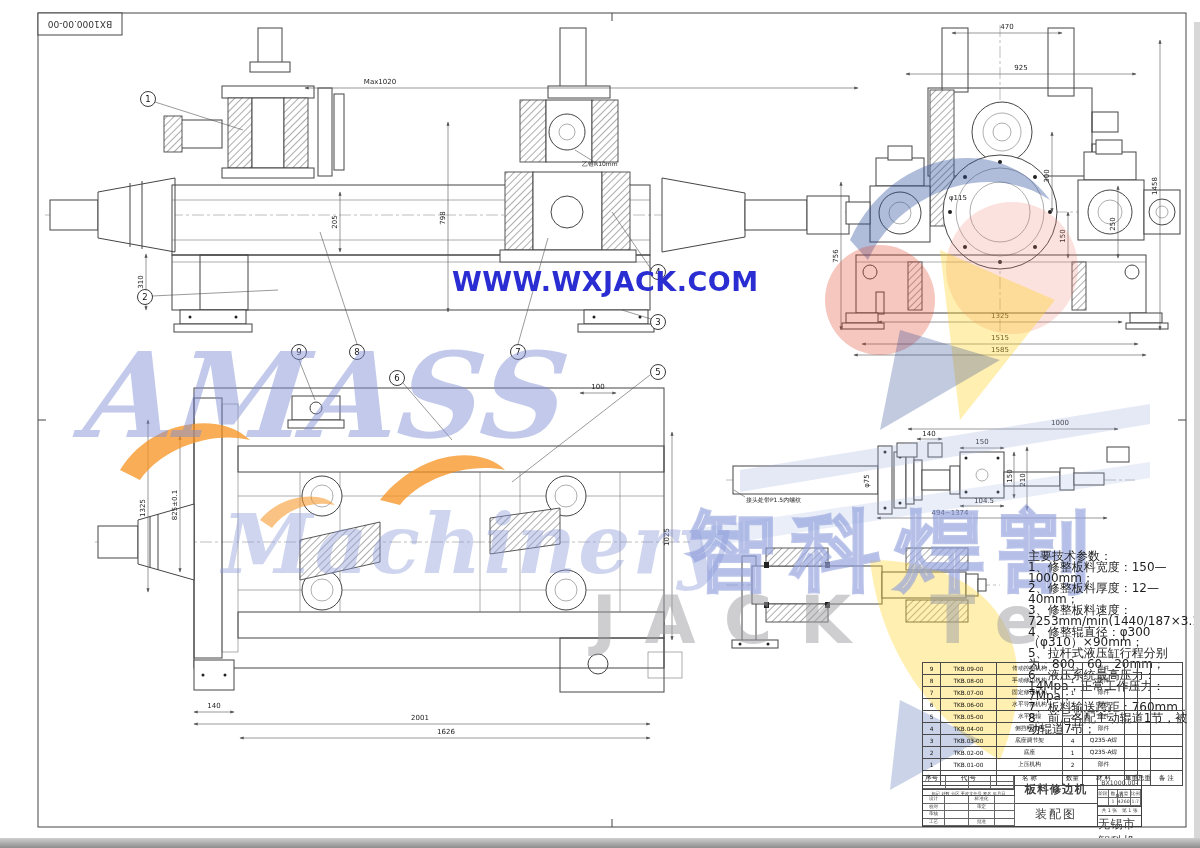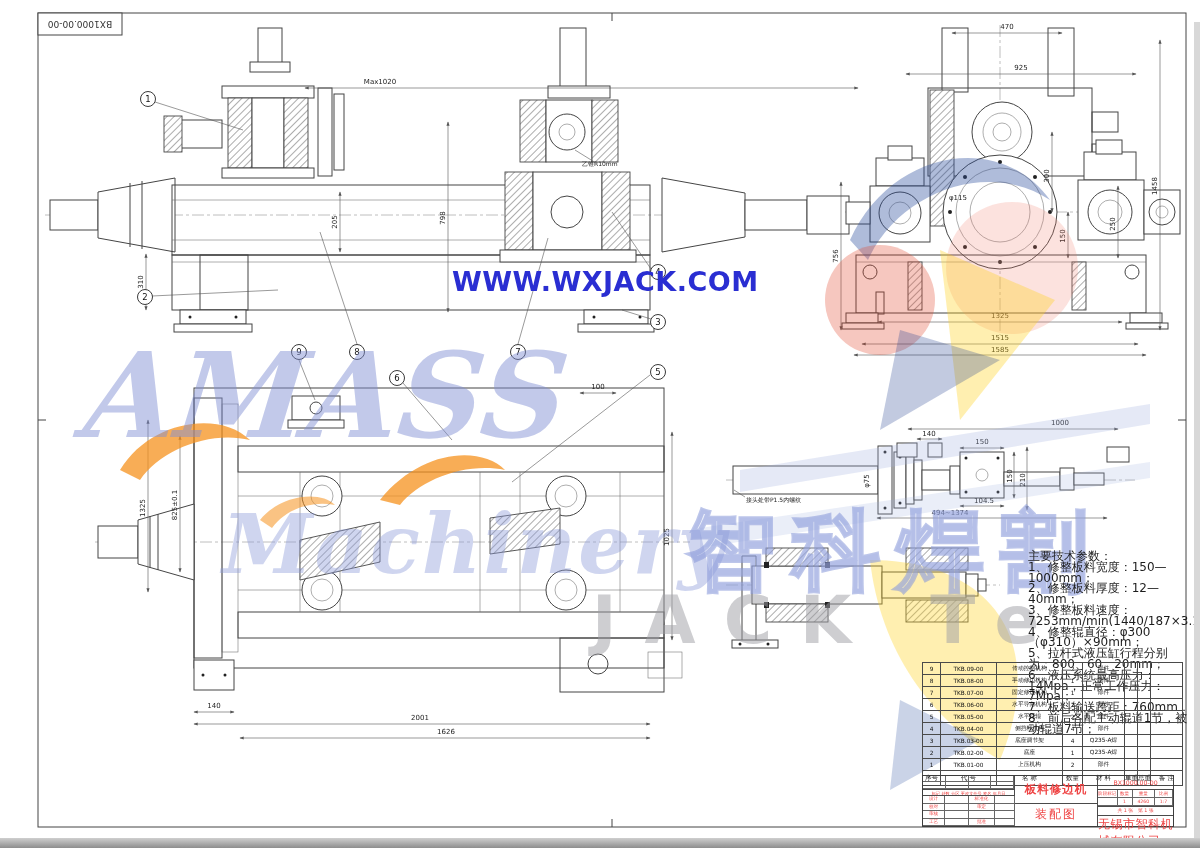--- a/index.html
+++ b/index.html
@@ -30,22 +30,22 @@
   
   .notes{position:absolute;left:1028px;top:551px;width:162px;z-index:4;
          font-size:12px;line-height:10.8px;color:#1d1d1d}
   
   .bom{position:absolute;left:922px;top:662px;width:260px;height:113px;z-index:4;
        border-collapse:collapse;table-layout:fixed;background:transparent}
   .bom td{border:.6px solid #4a4a4a;font-size:5.8px;color:#111;text-align:center;
           padding:0;overflow:hidden;white-space:nowrap;height:11px}
   .bom tr.hd td{font-size:6.4px;height:14px;font-weight:normal}
   
-  .tb{position:absolute;left:922px;top:775px;width:252px;height:52px;z-index:4;
-      border:1.4px solid #3d3d3d;box-sizing:border-box;display:flex;color:#ef4444;background:transparent}
+  .tb{position:absolute;left:922px;top:775px;width:220px;height:52px;z-index:4;
+      border:1.4px solid #3d3d3d;box-sizing:border-box;display:flex;color:#404040;background:transparent}
   .tb-left{width:92px;border-right:.8px solid #4a4a4a;display:flex;flex-direction:column;box-sizing:border-box}
   .tb-grid{height:16px;border-bottom:.6px solid #4a4a4a;display:grid;grid-template-columns:repeat(4,1fr);grid-template-rows:1fr 1fr}
   .tb-grid span{border-right:.5px solid #666;border-bottom:.5px solid #666}
   .tb-strip{height:7px;border-bottom:.6px solid #4a4a4a;font-size:4.2px;line-height:7px;text-align:center;overflow:hidden;white-space:nowrap}
   .tb-sign{flex:1;display:grid;grid-template-columns:22px 24px 26px 20px;grid-auto-rows:1fr}
   .tb-sign span{border-right:.5px solid #666;border-bottom:.5px solid #666;font-size:4.6px;line-height:6.5px;text-align:center;overflow:hidden}
   .tb-mid{width:83px;border-right:.8px solid #4a4a4a;display:flex;flex-direction:column;box-sizing:border-box}
   .tb-prod{flex:1.2;border-bottom:.8px solid #4a4a4a;display:flex;align-items:center;justify-content:center;
            font-size:11.5px;font-weight:bold;letter-spacing:1px}
   .tb-doc{flex:1;display:flex;align-items:center;justify-content:center;font-size:12px;letter-spacing:2px}

